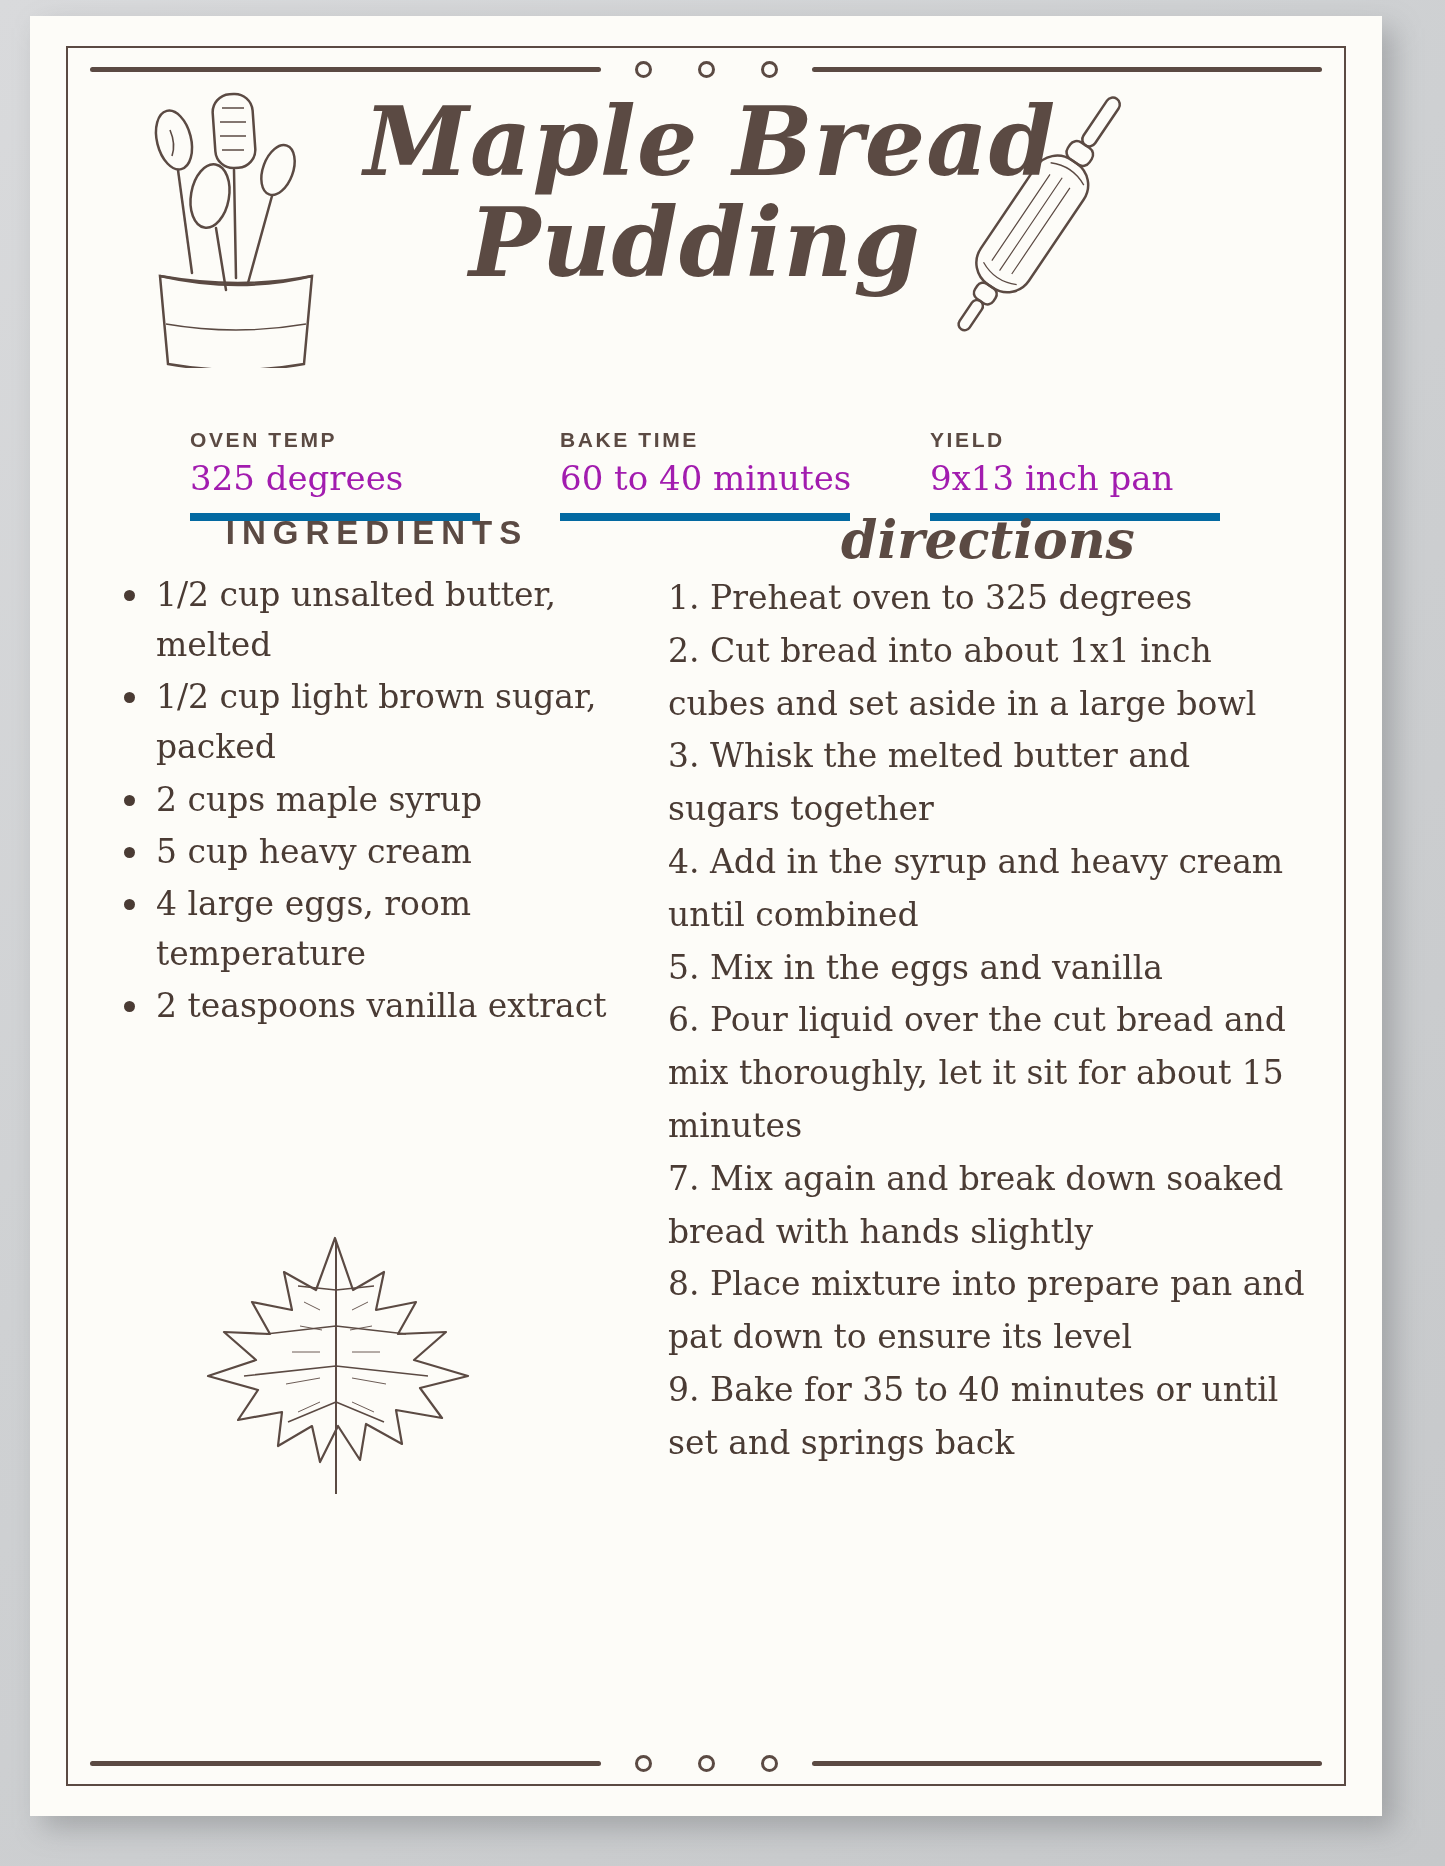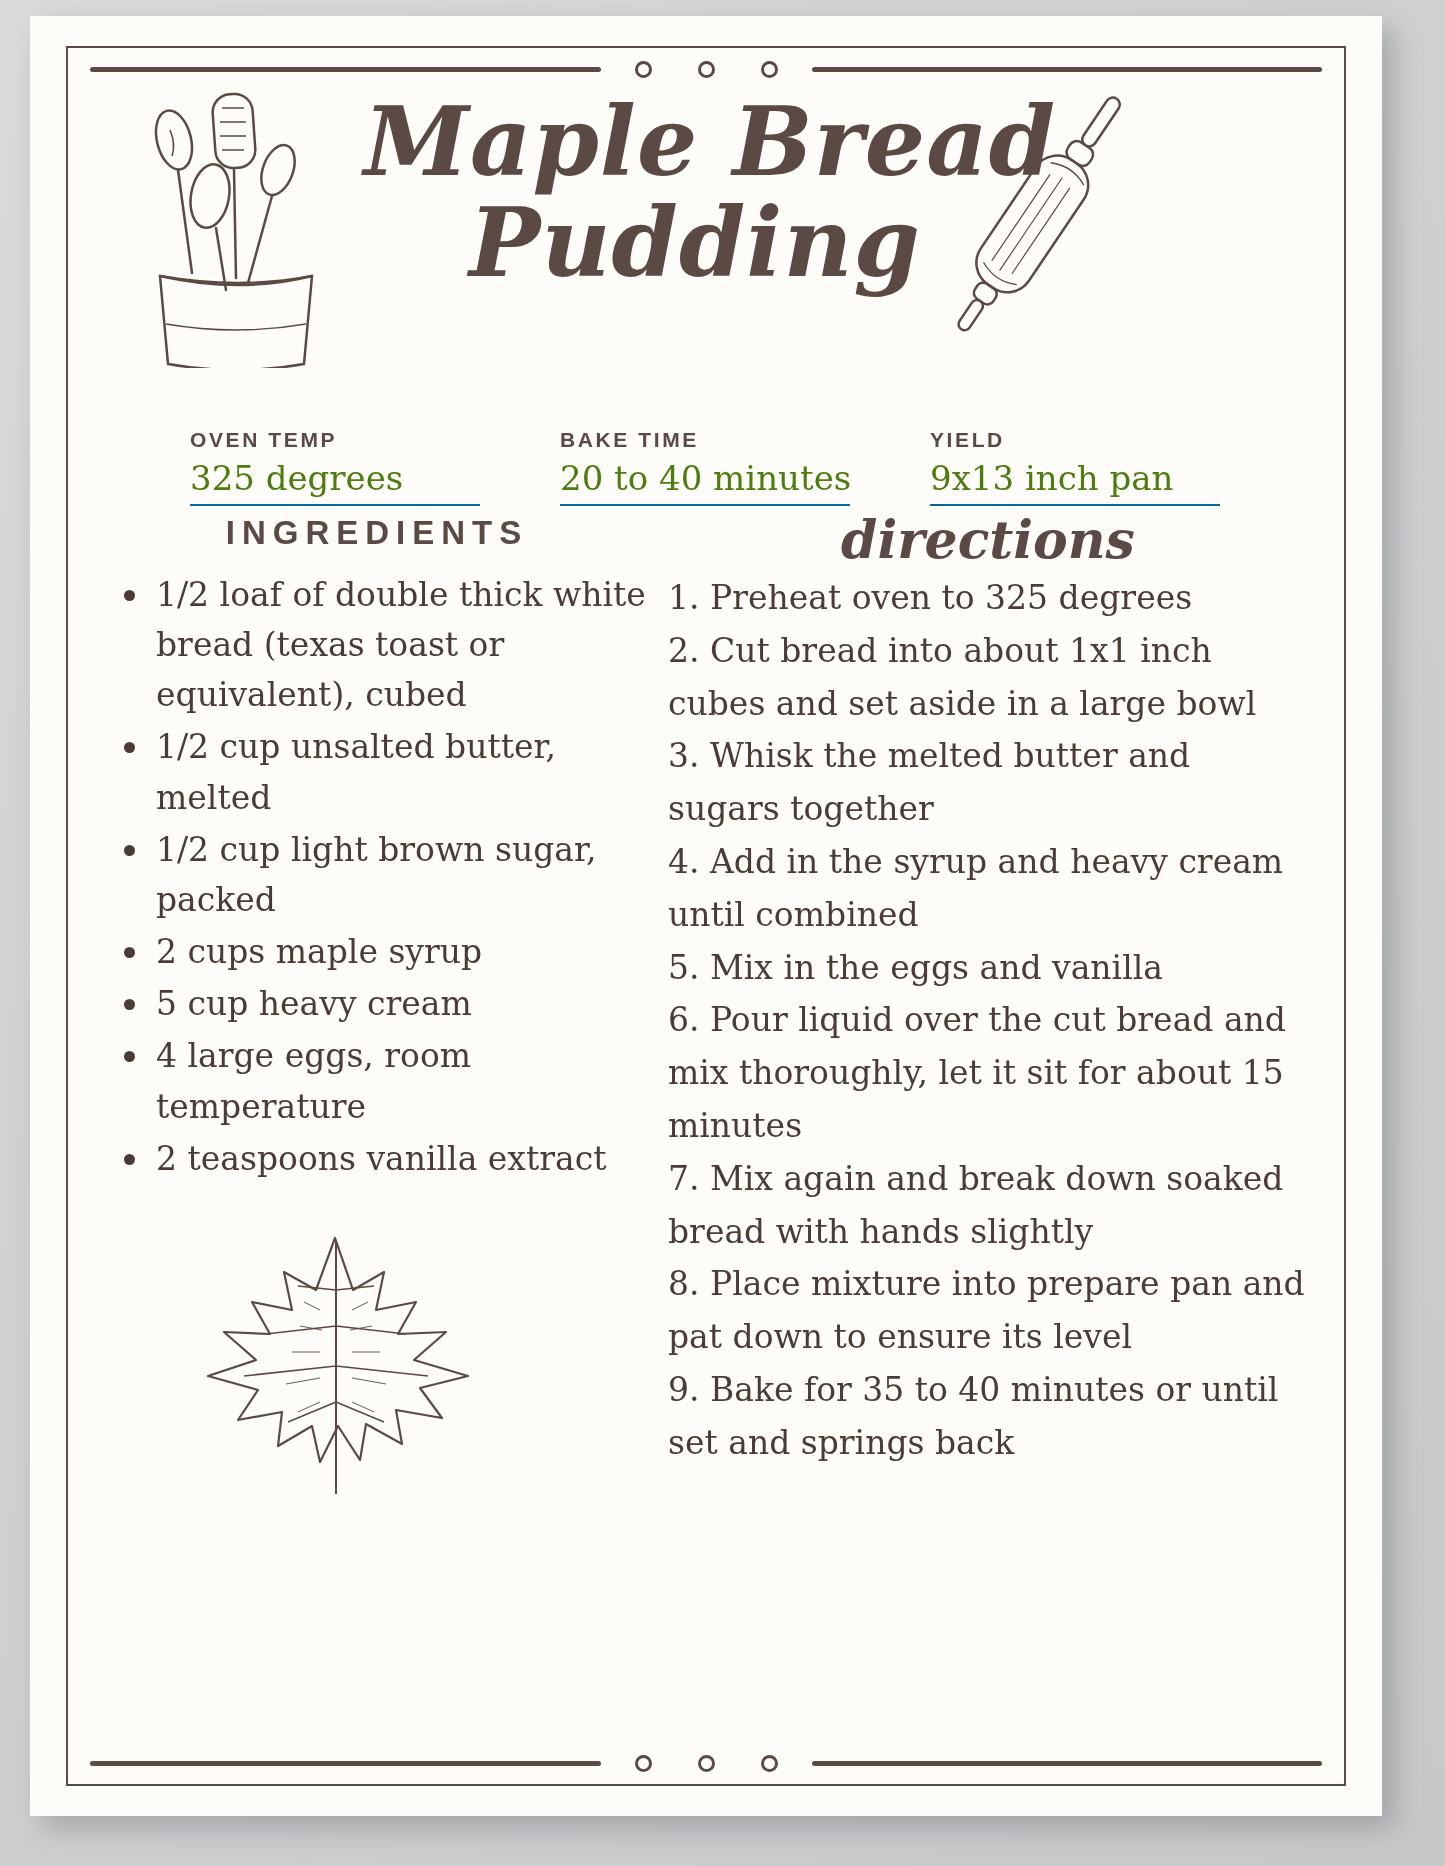--- a/index.html
+++ b/index.html
@@ -109,23 +109,23 @@
     font-family: "Liberation Sans", sans-serif;
     font-size: 21px;
     letter-spacing: 2.6px;
     color: #5b4a43;
     font-weight: 600;
     margin-bottom: 6px;
   }
   .meta-value {
     font-family: "DejaVu Serif", serif;
     font-size: 34px;
-    color: #4d7c0f;
-    padding-bottom: 6px;
-    border-bottom: 2px solid #0369a1;
+    color: #a21caf;
+    padding-bottom: 15px;
+    border-bottom: 8px solid #0369a1;
     white-space: nowrap;
   }
 
   
   .columns {
     position: absolute;
     top: 498px;
     left: 70px;
     right: 70px;
     display: flex;
@@ -257,33 +257,32 @@
     </div>
   </div>
 
   <div class="meta">
     <div class="meta-item">
       <div class="meta-label">OVEN TEMP</div>
       <div class="meta-value">325 degrees</div>
     </div>
     <div class="meta-item">
       <div class="meta-label">BAKE TIME</div>
-      <div class="meta-value">20 to 40 minutes</div>
+      <div class="meta-value">60 to 40 minutes</div>
     </div>
     <div class="meta-item">
       <div class="meta-label">YIELD</div>
       <div class="meta-value">9x13 inch pan</div>
     </div>
   </div>
 
   <div class="columns">
     <div class="col-left">
       <div class="head-ingredients">INGREDIENTS</div>
       <ul class="ing">
-        <li>1/2 loaf of double thick white bread (texas toast or equivalent), cubed</li>
         <li>1/2 cup unsalted butter, melted</li>
         <li>1/2 cup light brown sugar, packed</li>
         <li>2 cups maple syrup</li>
         <li>5 cup heavy cream</li>
         <li>4  large eggs, room temperature</li>
         <li>2 teaspoons vanilla extract</li>
       </ul>
     </div>
 
     <div class="col-right">

